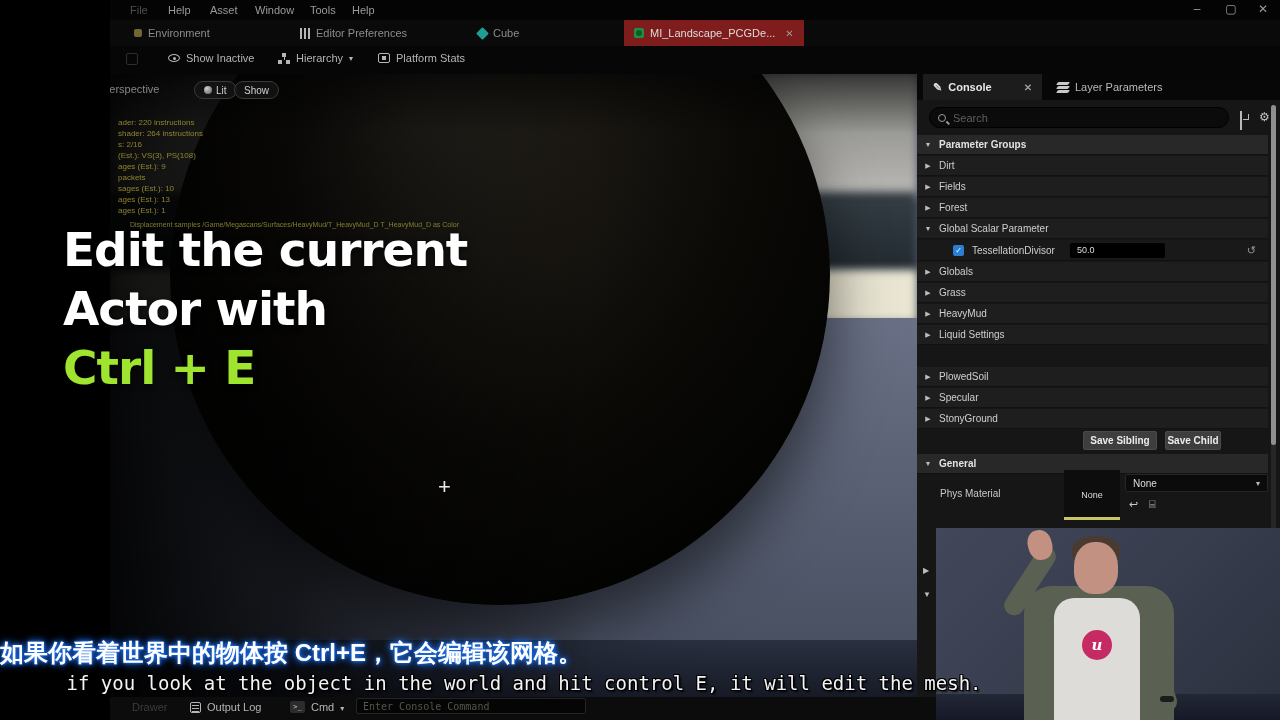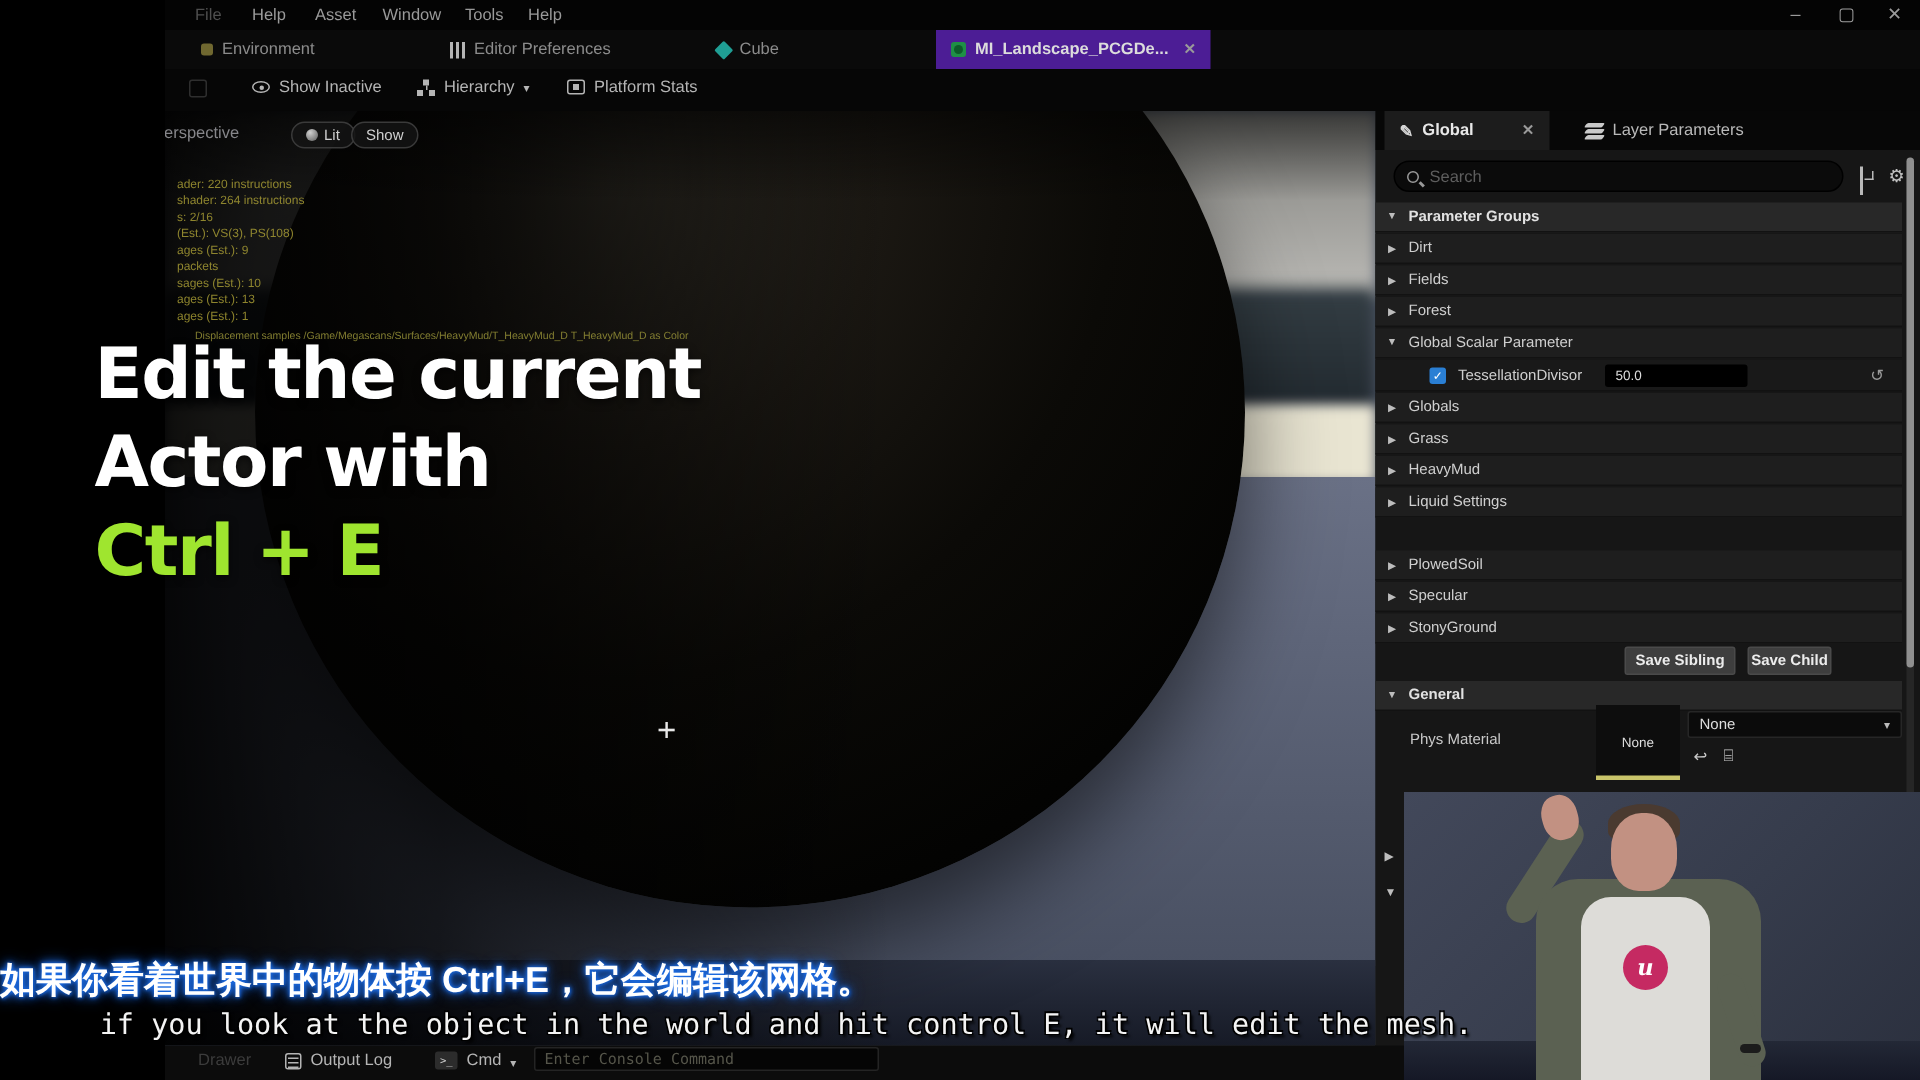--- a/index.html
+++ b/index.html
@@ -11,21 +11,21 @@
   
   #menubar { left:110px; top:0; width:1170px; height:20px; background:#040404; }
   .menu-item { position:absolute; top:4px; font-size:11px; color:#9a9a9a; cursor:default; }
   .menu-item.dim { color:#4f4f4f; }
   .win-btn { position:absolute; top:2px; font-size:12px; color:#9a9a9a; width:18px; text-align:center; }
 
   
   #tabbar { left:110px; top:20px; width:1170px; height:26px; background:#0a0a0a; }
   .atab { position:absolute; top:0; height:26px; display:flex; align-items:center; gap:6px;
           padding:0 10px; font-size:11px; color:#8c8c8c; }
-  .atab.active { background:#4c1d95; color:#dcdcdc;font-weight:bold; }
+  .atab.active { background:#7f1d1d; color:#dcdcdc; }
   .tab-close { color:#9a9a9a; font-size:10px; margin-left:4px; }
   .env-icon { width:8px; height:8px; border-radius:2px; background:#8a7f3a; opacity:.8; }
   .sliders-icon { width:10px; height:11px; position:relative; }
   .sliders-icon i { position:absolute; top:0; width:2px; height:11px; background:#b5b5b5; }
   .sliders-icon i:nth-child(1){left:0;} .sliders-icon i:nth-child(2){left:4px;} .sliders-icon i:nth-child(3){left:8px;}
   .cube-icon { width:9px; height:9px; background:#1f9e94; transform:rotate(45deg); border-radius:1px; }
   .mi-icon { width:10px; height:10px; border-radius:2px; background:#1f8f46; position:relative; }
   .mi-icon:after { content:""; position:absolute; left:2px; top:2px; width:6px; height:6px;
                    border-radius:50%; background:#0d5c2a; }
 
@@ -279,21 +279,21 @@
   <div id="caption" class="abs">
     <div>Edit the current</div>
     <div>Actor with</div>
     <div class="accent">Ctrl + E</div>
   </div>
 
   <div id="panel" class="abs">
     <div id="panel-tabbar">
       <div class="ptab active" style="left:6px">
         <span class="pencil-icon">✎</span>
-        <span>Global</span>
+        <span>Console</span>
         <span class="tab-close" style="margin-left:26px">✕</span>
       </div>
       <div class="ptab" style="left:130px">
         <span class="layers-icon">
             <i></i>
             <i></i>
             <i></i>
           </span>
         <span>Layer Parameters</span>
       </div>

